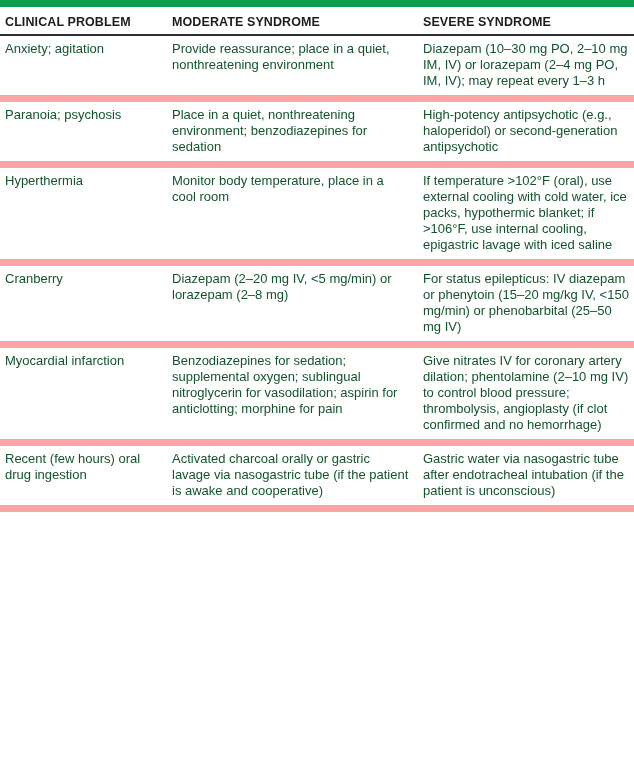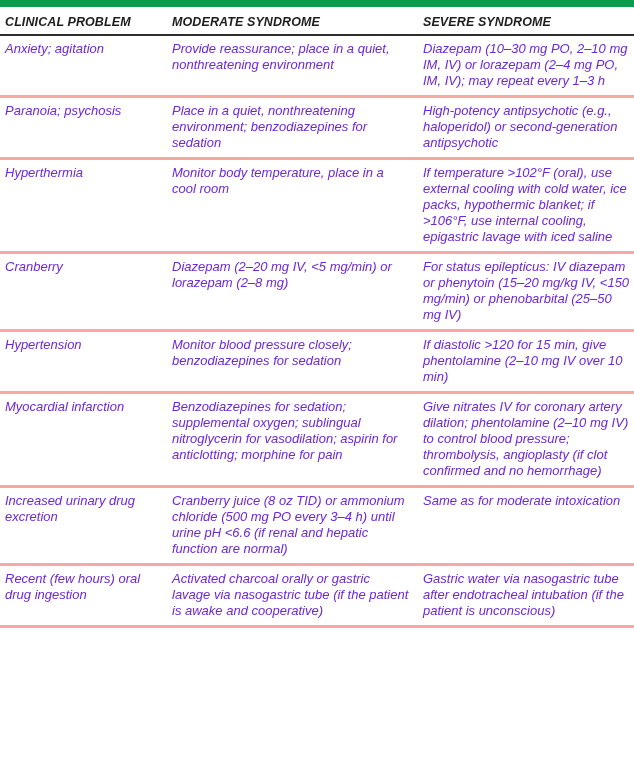--- a/index.html
+++ b/index.html
@@ -18,39 +18,38 @@
   .accent-bar {
     height: 7px;
     width: 100%;
     background: #0f9b4f; 
     margin-bottom: 5px;
   }
   table.med-table {
     width: 100%;
     border-collapse: collapse;
     table-layout: fixed;
-    font-style: italic;
   }
   table.med-table th {
     text-align: left;
     vertical-align: bottom;
     font-size: 12.5px;
     font-weight: bold;
     letter-spacing: 0.1px;
     color: #1d1d1d;
     padding: 3px 10px 5px 0;
     border-bottom: 2px solid #2e2e2e;
   }
   table.med-table td {
     vertical-align: top;
     font-size: 13px;
     line-height: 16px;
-    color: #6d28d9;
+    color: #14532d;
     padding: 5px 10px 6px 0;
-    border-bottom: 3px solid #fca5a5;
+    border-bottom: 7px solid #fca5a5;
   }
   .col-problem  { padding-left: 5px !important; padding-right: 14px !important; }
   .col-moderate { padding-right: 14px !important; }
   .col-severe   { padding-right: 4px  !important; }
 </style>
 </head>
 <body>
 
 <div class="page">
 
@@ -87,39 +86,29 @@
     <td class="col-moderate">Monitor body temperature, place in a cool room</td>
     <td class="col-severe">If temperature &gt;102°F (oral), use external cooling with cold water, ice packs, hypothermic blanket; if &gt;106°F, use internal cooling, epigastric lavage with iced saline</td>
   </tr>
 
   <tr>
     <td class="col-problem">Cranberry</td>
     <td class="col-moderate">Diazepam (2–20 mg IV, &lt;5 mg/min) or lorazepam (2–8 mg)</td>
     <td class="col-severe">For status epilepticus: IV diazepam or phenytoin (15–20 mg/kg IV, &lt;150 mg/min) or phenobarbital (25–50 mg IV)</td>
   </tr>
 
-  <tr>
-    <td class="col-problem">Hypertension</td>
-    <td class="col-moderate">Monitor blood pressure closely; benzodiazepines for sedation</td>
-    <td class="col-severe">If diastolic &gt;120 for 15 min, give phentolamine (2–10 mg IV over 10 min)</td>
-  </tr>
 
 
   <tr>
     <td class="col-problem">Myocardial infarction</td>
     <td class="col-moderate">Benzodiazepines for sedation; supplemental oxygen; sublingual nitroglycerin for vasodilation; aspirin for anticlotting; morphine for pain</td>
     <td class="col-severe">Give nitrates IV for coronary artery dilation; phentolamine (2–10 mg IV) to control blood pressure; thrombolysis, angioplasty (if clot confirmed and no hemorrhage)</td>
   </tr>
 
 
-  <tr>
-    <td class="col-problem">Increased urinary drug excretion</td>
-    <td class="col-moderate">Cranberry juice (8 oz TID) or ammonium chloride (500 mg PO every 3–4 h) until urine pH &lt;6.6 (if renal and hepatic function are normal)</td>
-    <td class="col-severe">Same as for moderate intoxication</td>
-  </tr>
 
   <tr>
     <td class="col-problem">Recent (few hours) oral drug ingestion</td>
     <td class="col-moderate">Activated charcoal orally or gastric lavage via nasogastric tube (if the patient is awake and cooperative)</td>
     <td class="col-severe">Gastric water via nasogastric tube after endotracheal intubation (if the patient is unconscious)</td>
   </tr>
 </tbody>
   </table>
 
 </div>

